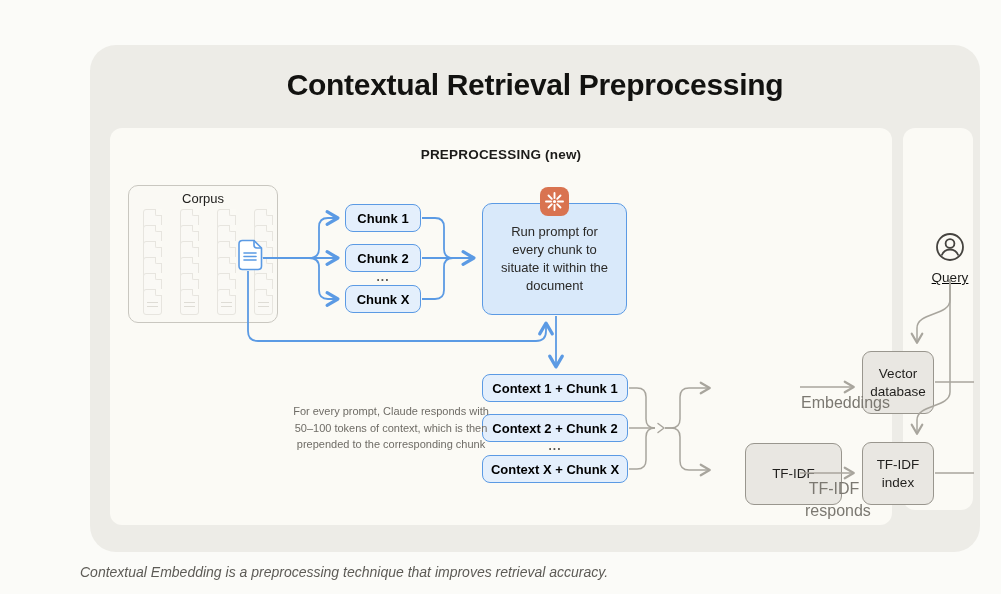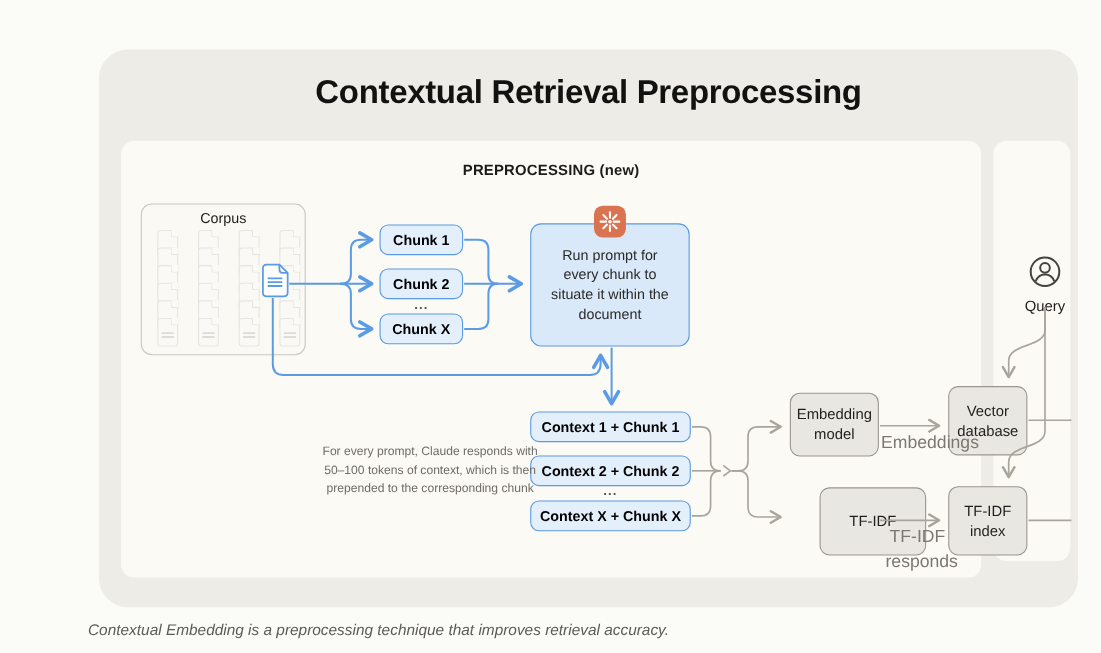--- a/index.html
+++ b/index.html
@@ -52,21 +52,21 @@
   .annotation{position:absolute;left:272px;top:403px;width:208px;text-align:center;
         font-size:11px;line-height:1.5;color:#6f6c66;z-index:2;}
 
   
   .graybox{position:absolute;background:#e9e7e2;border:1px solid #99968e;border-radius:9px;
         display:flex;align-items:center;justify-content:center;text-align:center;
         font-size:13.5px;color:#201f1d;line-height:1.3;z-index:2;}
   .edge-label{position:absolute;font-size:16px;color:#7b7871;text-align:center;
         line-height:1.35;z-index:2;}
 
-  .query-wrap{position:absolute;left:912px;top:229px;width:46px;text-align:center;z-index:2;}
+  .query-wrap{position:absolute;left:912px;top:229px;width:46px;text-align:center;z-index:2;text-decoration:underline;}
   .query-label{font-size:13.5px;color:#1d1c1a;margin-top:1px;}
 
   .caption{position:absolute;left:65px;top:564px;font-size:14px;font-style:italic;
         color:#5d5b56;z-index:2;}
 
   svg.overlay{position:absolute;left:0;top:0;z-index:5;pointer-events:none;}
 </style>
 </head>
 <body>
 
@@ -149,21 +149,20 @@
     </svg>
   </div>
 
   <div class="bluebox" style="left:467px;top:374px;width:146px;height:28px;">Context 1 + Chunk 1</div>
   <div class="bluebox" style="left:467px;top:414px;width:146px;height:28px;">Context 2 + Chunk 2</div>
   <div class="dots" style="left:467px;top:439px;width:146px;text-align:center;">...</div>
   <div class="bluebox" style="left:467px;top:455px;width:146px;height:28px;">Context X + Chunk X</div>
 
   <div class="annotation">For every prompt, Claude responds with 50–100 tokens of context, which is then prepended to the corresponding chunk</div>
 
-  <div class="graybox" style="left:703px;top:357px;width:81px;height:58px;padding:4px;">Embedding model</div>
   <div class="graybox" style="left:730px;top:443px;width:97px;height:62px;">TF-IDF</div>
   <div class="graybox" style="left:847px;top:442px;width:72px;height:63px;padding:4px;">TF-IDF index</div>
   <div class="graybox" style="left:847px;top:351px;width:72px;height:63px;padding:4px;">Vector database</div>
 
   <div class="edge-label" style="left:786px;top:392px;width:58px;">Embeddings</div>
   <div class="edge-label" style="left:790px;top:478px;width:58px;">TF-IDF responds</div>
 
   <div class="query-wrap">
     <svg width="36" height="36" viewBox="0 0 36 36">
       <circle cx="18" cy="18" r="13" fill="none" stroke="#45433f" stroke-width="1.8"></circle>

